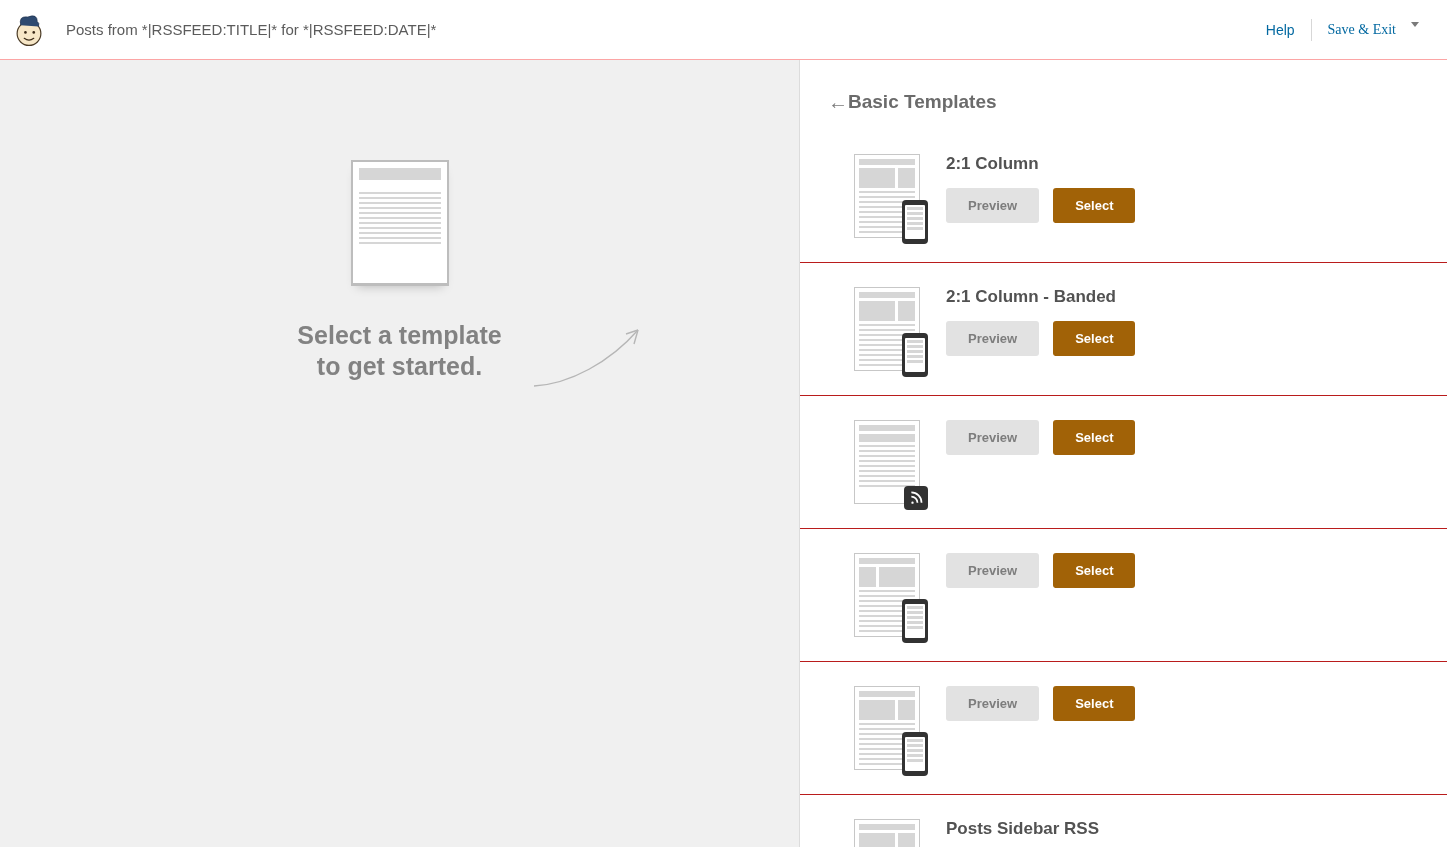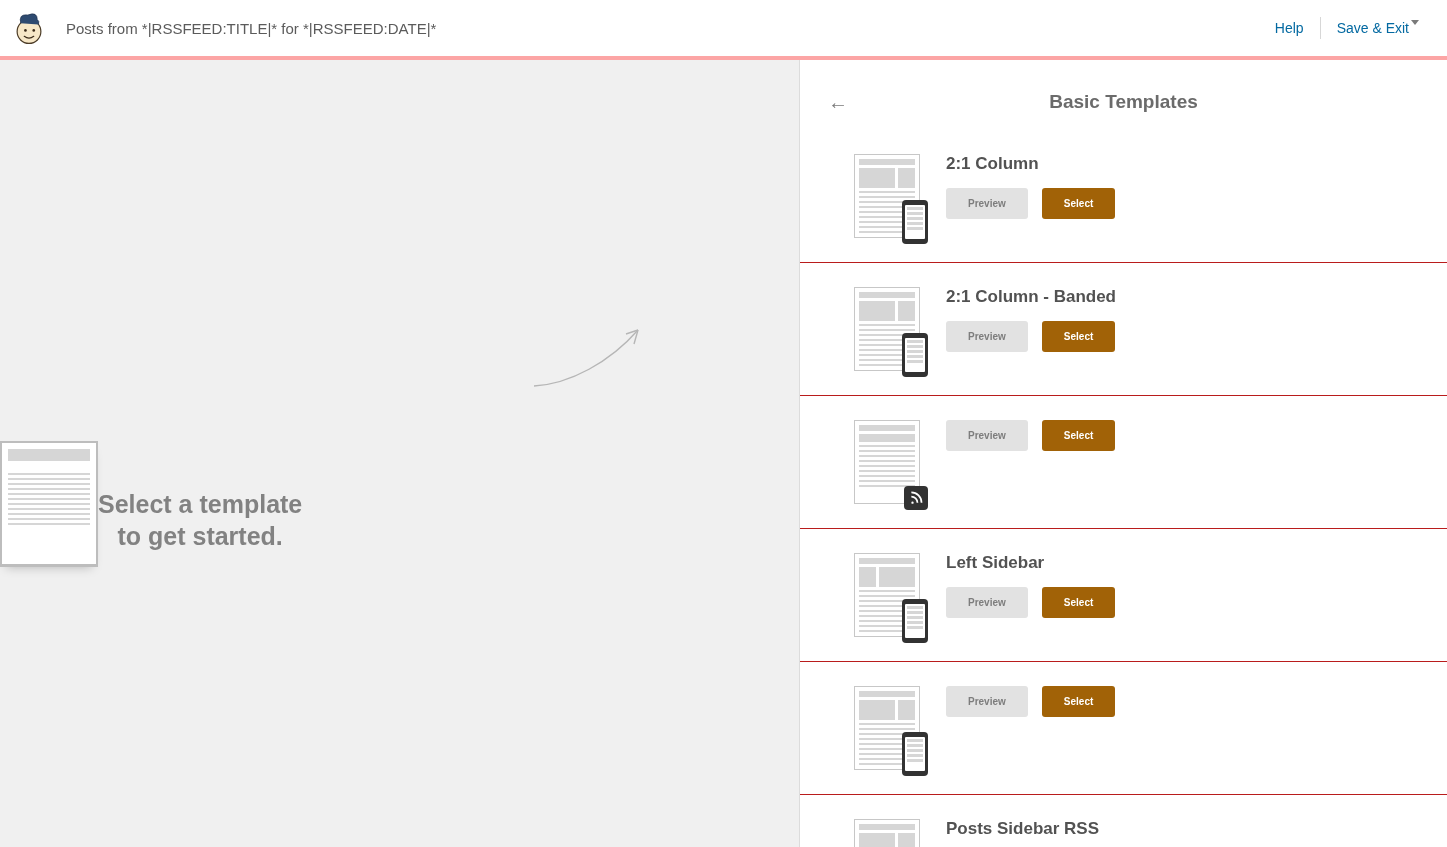--- a/index.html
+++ b/index.html
@@ -9,21 +9,21 @@
     color: #555;
     background: #fff;
     width: 1447px;
     height: 847px;
     overflow: hidden;
   }
 
   
   .topbar {
     height: 60px;
-    border-bottom: 4px solid #fca5a5;
+    border-bottom: 1px solid #fca5a5;
     display: flex;
     align-items: center;
     padding: 0 18px 0 10px;
   }
   .logo {
     width: 38px; height: 38px;
     margin-right: 18px;
     flex-shrink: 0;
   }
   .page-title {
@@ -35,41 +35,41 @@
     font-size: 14px;
     color: #0369a1;
     padding: 6px 10px;
     cursor: pointer;
   }
   .topbar-divider {
     width: 1px; height: 22px;
     background: #d7d7d7;
     margin: 0 6px;
   }
-  .save-exit { display: flex; align-items: flex-start; gap: 0; }
+  .save-exit { display: flex; align-items: flex-start; gap: 13px; font-family: Liberation Serif, serif; }
   .caret {
     width: 0; height: 0;
     border-left: 4px solid transparent;
     border-right: 4px solid transparent;
     border-top: 5px solid #7a7a7a;
     margin-left: 2px;
   }
 
   
   .main {
     display: flex;
     height: calc(847px - 60px);
   }
   .canvas {
     flex: 1;
     background: #f0f0f0;
     border-right: 1px solid #dcdcdc;
     position: relative;
     display: flex;
-    flex-direction: row;
+    flex-direction: column;
     align-items: center;
     padding-top: 100px;
   }
   .doc-thumb {
     width: 98px; height: 126px;
     background: #fff;
     border: 2px solid #bdbdbd;
     border-bottom-width: 3px;
     box-shadow: 0 6px 10px -6px rgba(0,0,0,.25);
     padding: 6px;
@@ -106,21 +106,20 @@
     padding: 0 28px;
     position: relative;
   }
   .back-arrow {
     cursor: pointer;
     color: #7a7a7a;
     font-size: 20px;
   }
   .panel-title {
     flex: 1;
-    text-align: center;
     font-size: 19px;
     font-weight: 600;
     color: #6b6b6b;
     margin-right: 20px;
   }
 
   .tpl-row {
     display: flex;
     align-items: flex-start;
     gap: 26px;
@@ -174,21 +173,21 @@
   .tpl-name {
     font-size: 17px;
     font-weight: 600;
     color: #525252;
     margin-bottom: 14px;
   }
   .tpl-btns { display: flex; gap: 14px; }
   .btn {
     border: none;
     border-radius: 3px;
-    font-size: 10px;
+    font-size: 13px;
     font-weight: 600;
     padding: 10px 22px;
     cursor: pointer;
   }
   .btn-preview { background: #e2e2e2; color: #7d7d7d; }
   .btn-select  { background: #a16207; color: #fff; }
 
   
   .panel::-webkit-scrollbar { width: 0; }
 </style>
@@ -377,21 +376,20 @@
               <div class="scr">
                 <div></div>
                 <div></div>
                 <div></div>
                 <div></div>
                 <div></div>
               </div>
             </div>
           </div>
           <div class="tpl-info">
-            <div class="tpl-name">Left Sidebar</div>
             <div class="tpl-btns">
               <button class="btn btn-preview">Preview</button>
               <button class="btn btn-select">Select</button>
             </div>
           </div>
         </div>
         <div class="tpl-row">
           <div class="tpl-thumb">
             <div class="paper">
               <div class="paper-grid">

